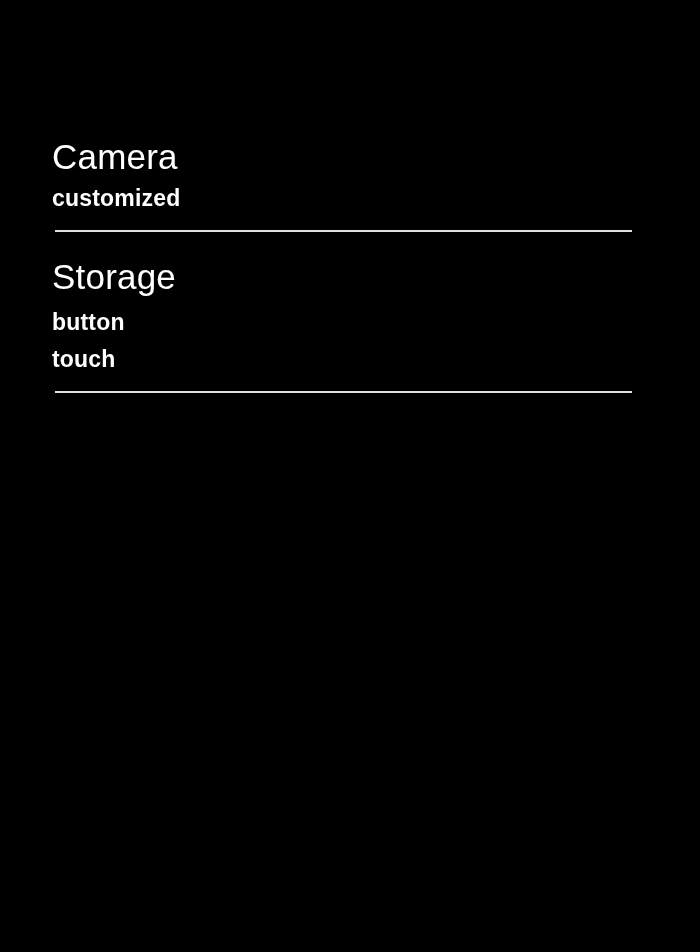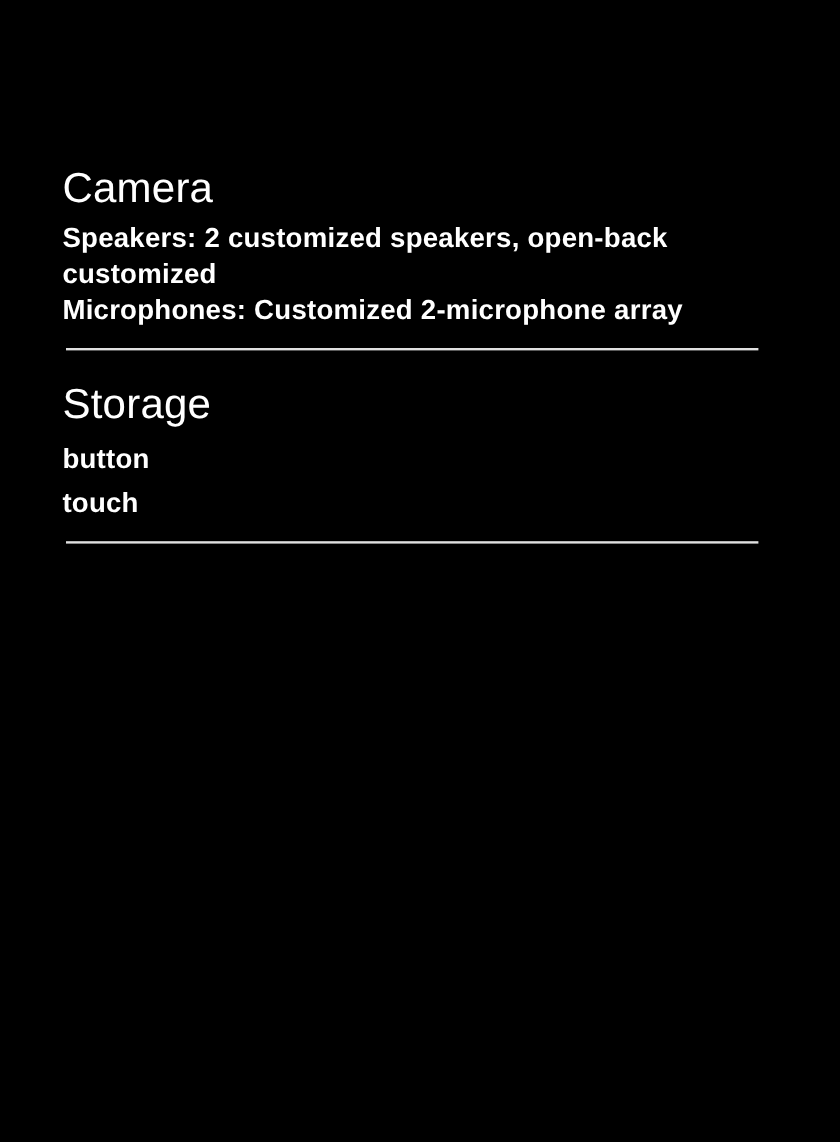--- a/index.html
+++ b/index.html
@@ -60,25 +60,21 @@
 </style>
 </head>
 <body>
 
 <div class="page">
 
 
   <section class="section section-sound">
     <h2 class="section-heading">Camera</h2>
     <div class="spec-item">
-      <div class="spec-line">Speakers: 2 customized speakers, open-back</div>
       <div class="spec-line">customized</div>
-    </div>
-    <div class="spec-item">
-      <div class="spec-line">Microphones: Customized 2-microphone array</div>
     </div>
     <hr class="divider">
   </section>
 
   <section class="section section-control">
     <h2 class="section-heading">Storage</h2>
     <div class="spec-item">
       <div class="spec-line">button</div>
     </div>
     <div class="spec-item">

